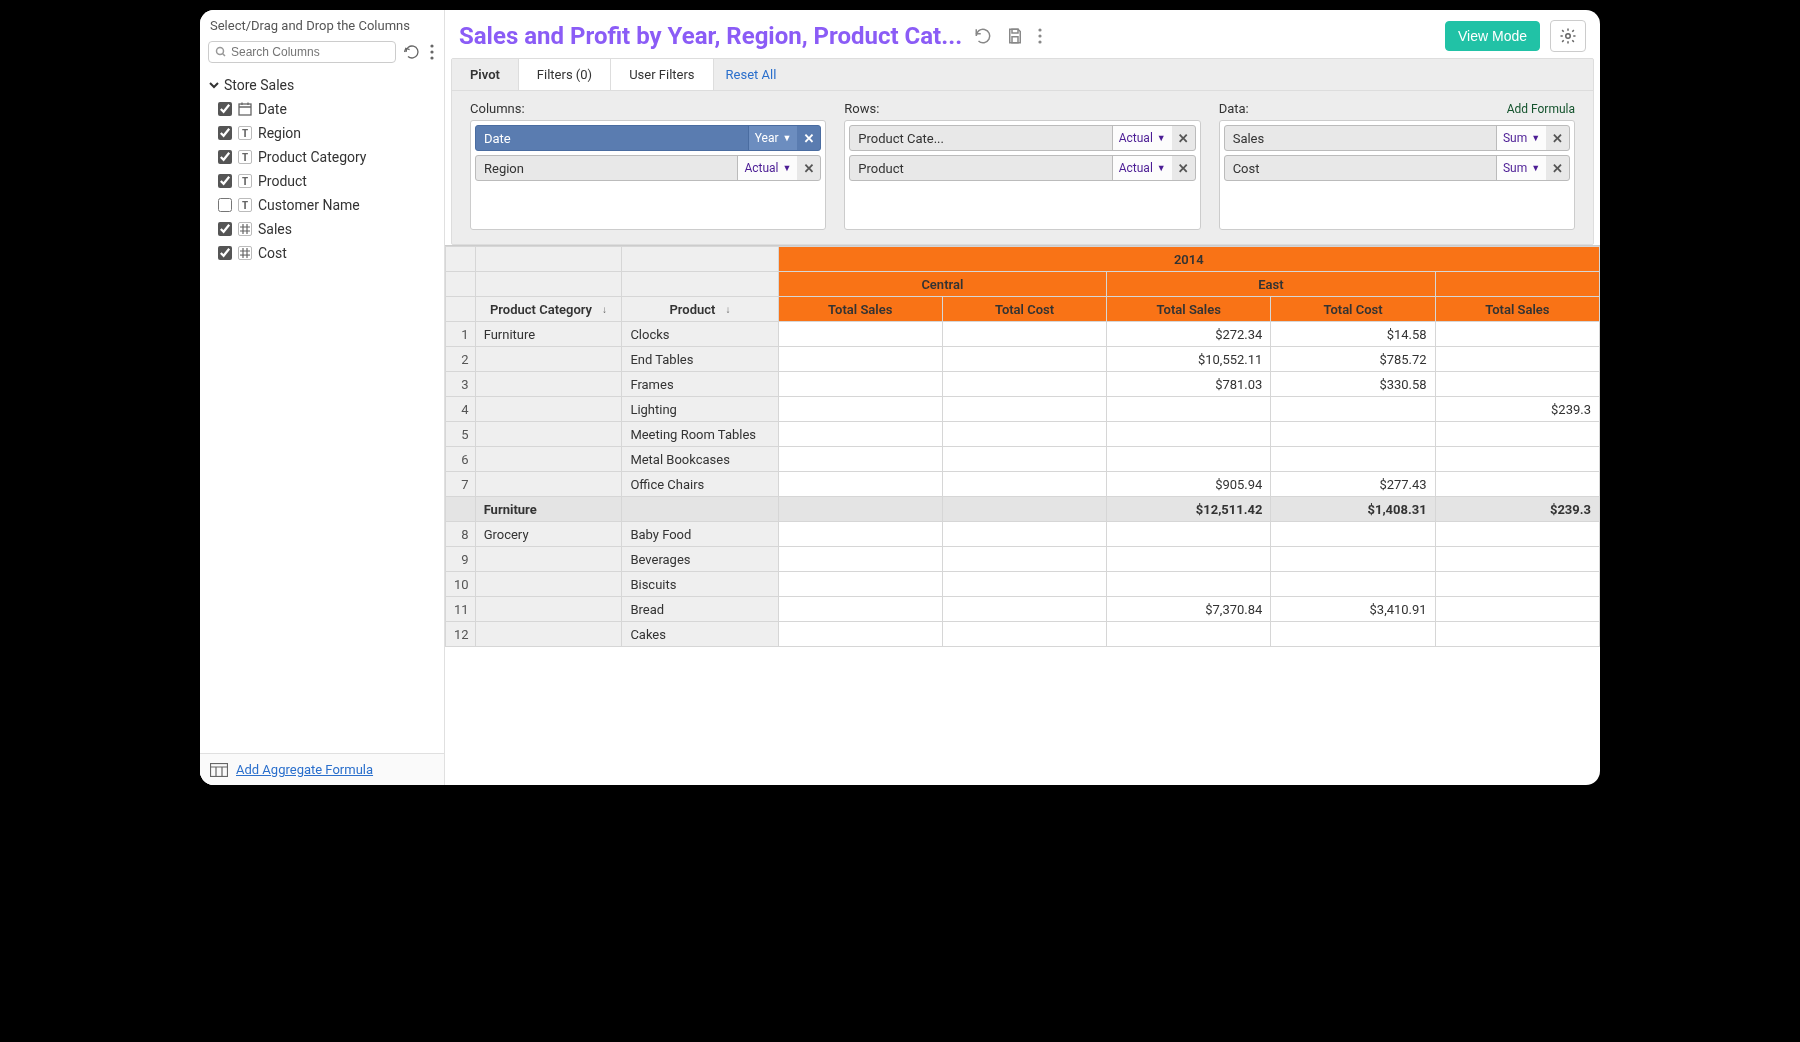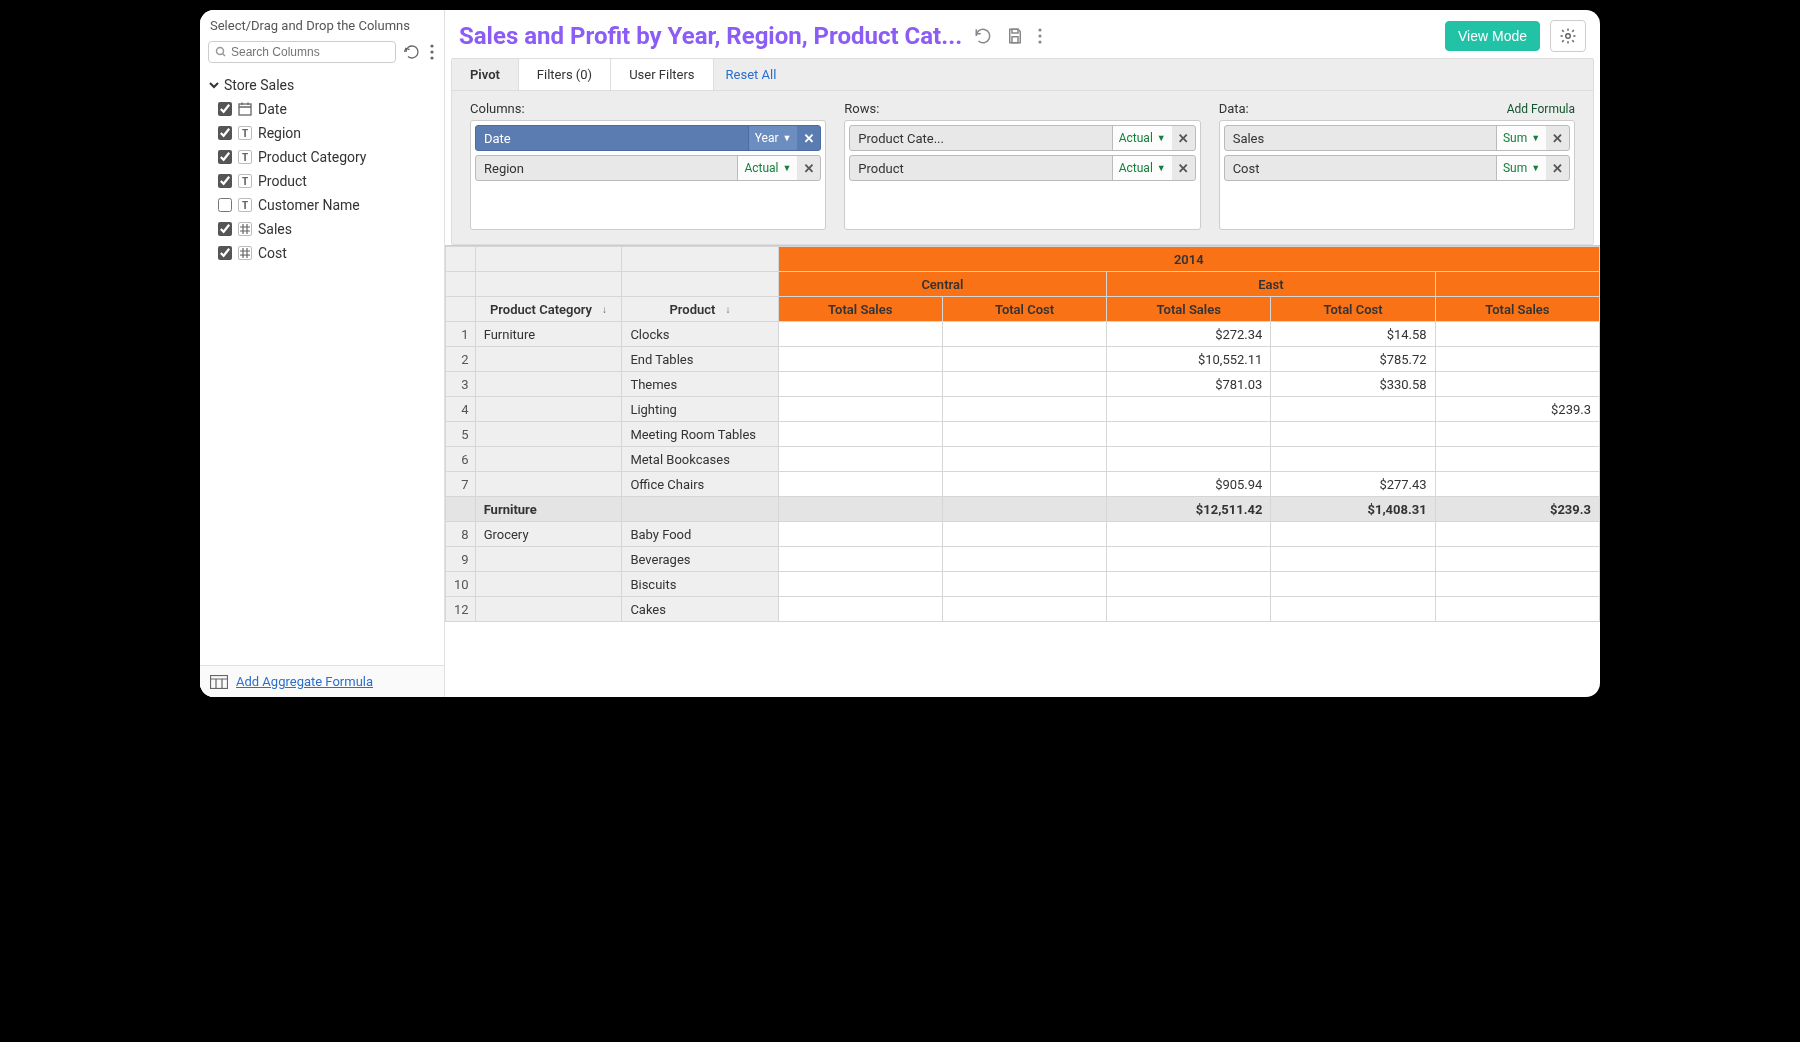--- a/index.html
+++ b/index.html
@@ -1,17 +1,17 @@
 <!DOCTYPE html>
 <html><head>
 <meta charset="utf-8">
 <style>
 * { box-sizing: border-box; margin: 0; padding: 0; }
 body { font-family: -apple-system, BlinkMacSystemFont, "Segoe UI", Roboto, Helvetica, Arial, sans-serif; font-size: 13px; color: #333; background: #000; }
-.app-window { width: 1400px; height: 687px; margin: 10px auto; background: #fff; border-radius: 14px; overflow: hidden; display: flex; box-shadow: 0 4px 30px rgba(0,0,0,.3); position: relative;}
+.app-window { width: 1400px; height: 775px; margin: 10px auto; background: #fff; border-radius: 14px; overflow: hidden; display: flex; box-shadow: 0 4px 30px rgba(0,0,0,.3); position: relative;}
 .sidebar { width: 245px; border-right: 1px solid #e0e0e0; display: flex; flex-direction: column; background:#fff;}
 .sidebar-header { padding: 8px 10px 4px 10px; color: #555; font-size: 13px; }
 .search-row { display: flex; align-items:center; gap:6px; padding: 4px 8px 10px 8px; }
 .search-box { flex:1; display:flex; align-items:center; border:1px solid #ccc; border-radius:4px; padding: 3px 6px; color:#999; background:#fff;}
 .search-box input { border:none; outline:none; flex:1; font-size:12px; color:#333; }
 .icon-btn { background:none; border:none; cursor:pointer; color:#666; padding:2px; }
 .tree { padding: 0 8px; flex:1; overflow:auto;}
 .tree-node-title { display:flex; align-items:center; gap:4px; font-weight:400; font-size:14px; padding:4px 0; cursor:pointer;}
 .tree-leaf { display:flex; align-items:center; gap:6px; padding:4px 0 4px 10px; font-size:14px;}
 .tree-leaf input[type=checkbox]{ width:14px; height:14px; accent-color:#555;}
@@ -35,21 +35,21 @@
 .config-tab.active { background:#ededed; font-weight:600; border-right:1px solid #ddd; border-bottom-color:#ededed;}
 .reset-link { padding: 0 12px; color:#2a6fcc; font-size:13px; cursor:pointer;}
 .shelf-row { display:flex; gap:18px; padding:10px 18px 14px 18px; }
 .shelf { flex:1; }
 .shelf-label { font-size:13px; color:#333; margin-bottom:4px; display:flex; justify-content:space-between; align-items:center;}
 .add-formula-link { color:#14532d; font-size:12px; cursor:pointer;}
 .shelf-box { background:#fff; border:1px solid #ccc; border-radius:3px; min-height:110px; padding:4px; display:flex; flex-direction:column; gap:4px;}
 .pill { display:flex; align-items:center; border:1px solid #bbb; border-radius:3px; background:#e8e8e8; height:26px; font-size:13px;}
 .pill.blue { background:#5a7cb0; border-color:#4a6ca0; color:#fff;}
 .pill .pill-name { flex:1; padding:0 8px; white-space:nowrap; overflow:hidden; text-overflow:ellipsis;}
-.pill .pill-agg { background:rgba(255,255,255,.85); color:#15803d; border-left:1px solid #bbb; padding:0 6px; height:100%; display:flex;align-items:center; gap:4px; font-size:12px;}
+.pill .pill-agg { background:rgba(255,255,255,.85); color:#4c1d95; border-left:1px solid #bbb; padding:0 6px; height:100%; display:flex;align-items:center; gap:4px; font-size:12px;}
 .pill.blue .pill-agg{ background:#6c8dbf; border-left-color:#4a6ca0; color:#fff;}
 .pill .pill-close { padding:0 6px; cursor:pointer; color:#555; font-weight:bold;}
 .pill.blue .pill-close { color:#fff;}
 .chev { font-size:9px; }
 
 .grid-wrap { flex:1; overflow:auto; margin-top:0; border-top:1px solid #ccc;}
 table.pivot { border-collapse:collapse; width:100%; font-size:13px; }
 table.pivot th, table.pivot td { border:1px solid #d6d6d6; padding:4px 8px; white-space:nowrap; height:25px;}
 table.pivot thead th { background:#f97316; font-weight:600; text-align:center;}
 table.pivot .rowhead { background:#efefef; text-align:left;}
@@ -321,21 +321,21 @@
     <td class="left rowhead">End Tables</td>
     <td class="num"></td>
               <td class="num"></td>
               <td class="num">$10,552.11</td>
               <td class="num">$785.72</td>
               <td class="num"></td>
             </tr>
             <tr>
     <td class="rownum">3</td>
     <td class="left rowhead"></td>
-    <td class="left rowhead">Themes</td>
+    <td class="left rowhead">Frames</td>
     <td class="num"></td>
               <td class="num"></td>
               <td class="num">$781.03</td>
               <td class="num">$330.58</td>
               <td class="num"></td>
             </tr>
             <tr>
     <td class="rownum">4</td>
     <td class="left rowhead"></td>
     <td class="left rowhead">Lighting</td>
@@ -409,20 +409,30 @@
     <td class="rownum">10</td>
     <td class="left rowhead"></td>
     <td class="left rowhead">Biscuits</td>
     <td class="num"></td>
               <td class="num"></td>
               <td class="num"></td>
               <td class="num"></td>
               <td class="num"></td>
             </tr>
             <tr>
+    <td class="rownum">11</td>
+    <td class="left rowhead"></td>
+    <td class="left rowhead">Bread</td>
+    <td class="num"></td>
+              <td class="num"></td>
+              <td class="num">$7,370.84</td>
+              <td class="num">$3,410.91</td>
+              <td class="num"></td>
+            </tr>
+            <tr>
     <td class="rownum">12</td>
     <td class="left rowhead"></td>
     <td class="left rowhead">Cakes</td>
     <td class="num"></td>
               <td class="num"></td>
               <td class="num"></td>
               <td class="num"></td>
               <td class="num"></td>
             </tr>
           </tbody>

